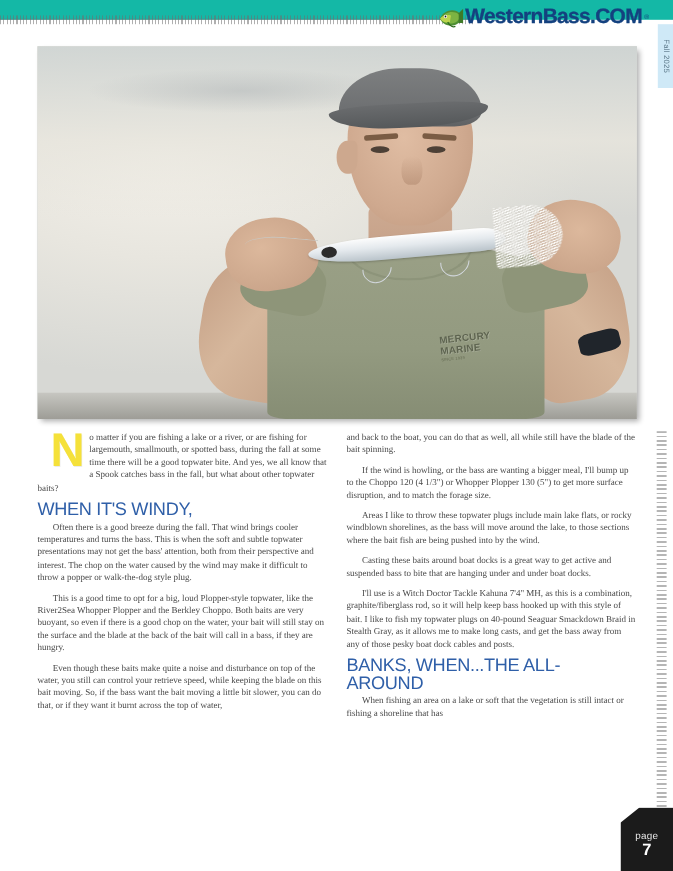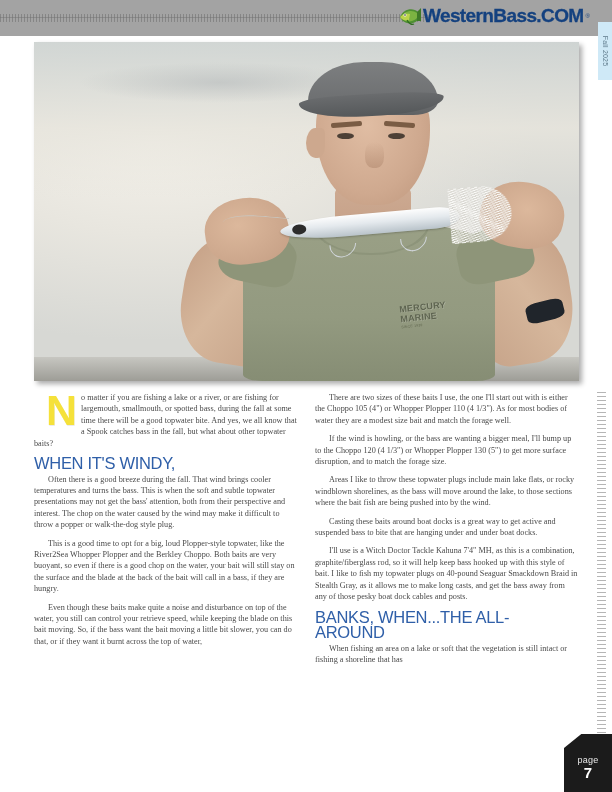--- a/index.html
+++ b/index.html
@@ -14,22 +14,22 @@
     overflow: hidden;
     font-family: "Liberation Sans", sans-serif;
     color: #3b3b3b;
   }
 
   
   .header-band {
     position: absolute;
     left: 0; top: 0;
     width: 612px;
-    height: 36px;
-    background: #a3a3a3;
+    height: 18px;
+    background: #14b8a6;
   }
   .header-ruler {
     position: absolute;
     left: 0; top: 14px;
     width: 430px;
     height: 8px;
     background: repeating-linear-gradient(
       to right,
       rgba(110,110,110,0.55) 0px,
       rgba(110,110,110,0.55) 1px,
@@ -594,21 +594,21 @@
     <h2 class="section">
       <span>WHEN IT'S WINDY,</span><br>
     </h2>
 
     <p class="body">Often there is a good breeze during the fall.  That wind brings cooler temperatures and turns the bass. This is when the soft and subtle topwater presentations may not get the bass' attention, both from their perspective and interest. The chop on the water caused by the wind may make it difficult to throw a popper or walk-the-dog style plug.</p>
     <p class="body">This is a good time to opt for a big, loud Plopper-style topwater, like the River2Sea Whopper Plopper and the Berkley Choppo.  Both baits are very buoyant, so even if there is a good chop on the water, your bait will still stay on the surface and the blade at the back of the bait will call in a bass, if they are hungry.</p>
     <p class="body">Even though these baits make quite a noise and disturbance on top of the water, you still can control your retrieve speed, while keeping the blade on this bait moving. So, if the bass want the bait moving a little bit slower, you can do that, or if they want it burnt across the top of water,</p>
   </div>
 
   <div class="col">
-    <p class="body">There are two sizes of these baits I use, the one I'll start out with is either the Choppo 105 (4") or Whopper Plopper 110 (4 1/3"). As for most bodies of water they are a modest size bait and match the forage well.</p>
+    <p class="body no-indent">and back to the boat, you can do that as well, all while still have the blade of the bait spinning.</p>
     <p class="body">If the wind is howling, or the bass are wanting a bigger meal, I'll bump up to the Choppo 120 (4 1/3") or Whopper Plopper 130 (5") to get more surface disruption, and to match the forage size.</p>
     <p class="body">Areas I like to throw these topwater plugs include main lake flats, or rocky windblown shorelines, as the bass will move around the lake, to those sections where the bait fish are being pushed into by the wind.</p>
     <p class="body">Casting these baits around boat docks is a great way to get active and suspended bass to bite that are hanging under and under boat docks.</p>
     <p class="body">I'll use is a Witch Doctor Tackle Kahuna 7'4" MH, as this is a combination, graphite/fiberglass rod, so it will help keep bass hooked up with this style of bait.  I like to fish my topwater plugs on 40-pound Seaguar Smackdown Braid in Stealth Gray, as it allows me to make long casts, and get the bass away from any of those pesky boat dock cables and posts.</p>
 
     <h2 class="section">
       <span>BANKS, WHEN...THE ALL-AROUND</span><br>
     </h2>
 
     <p class="body">When fishing an area on a lake or soft that the vegetation is still intact or fishing a shoreline that has</p>

